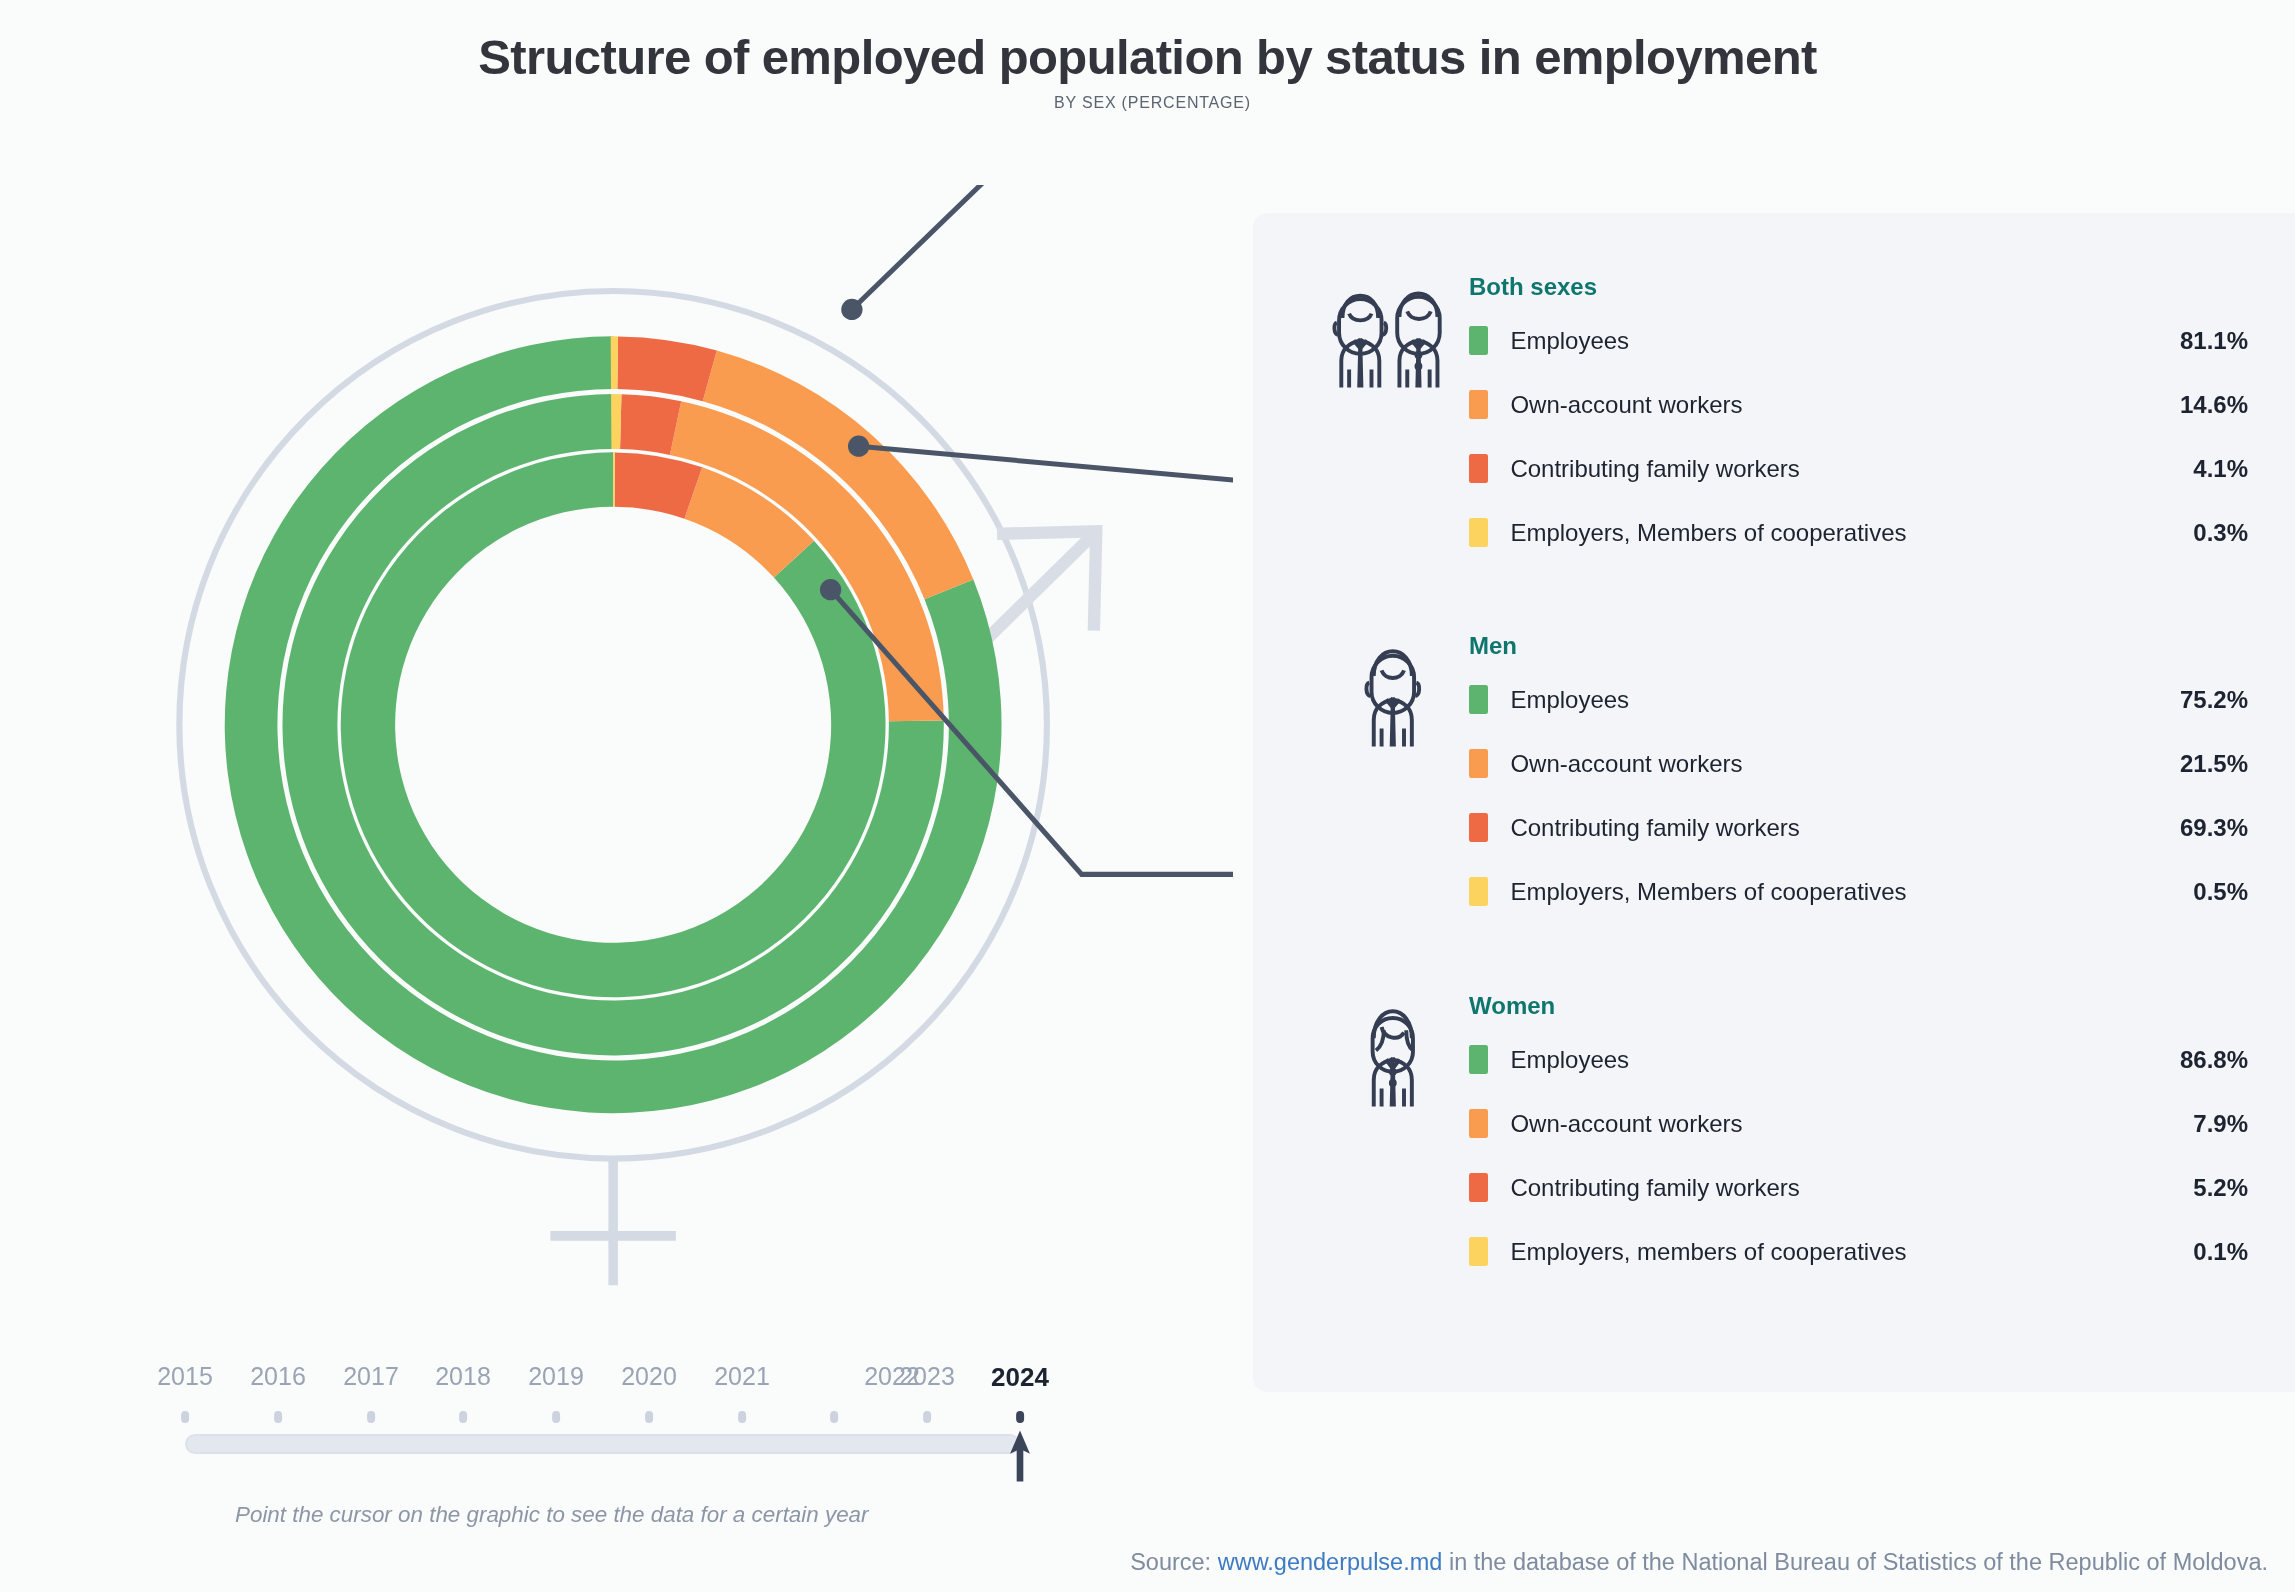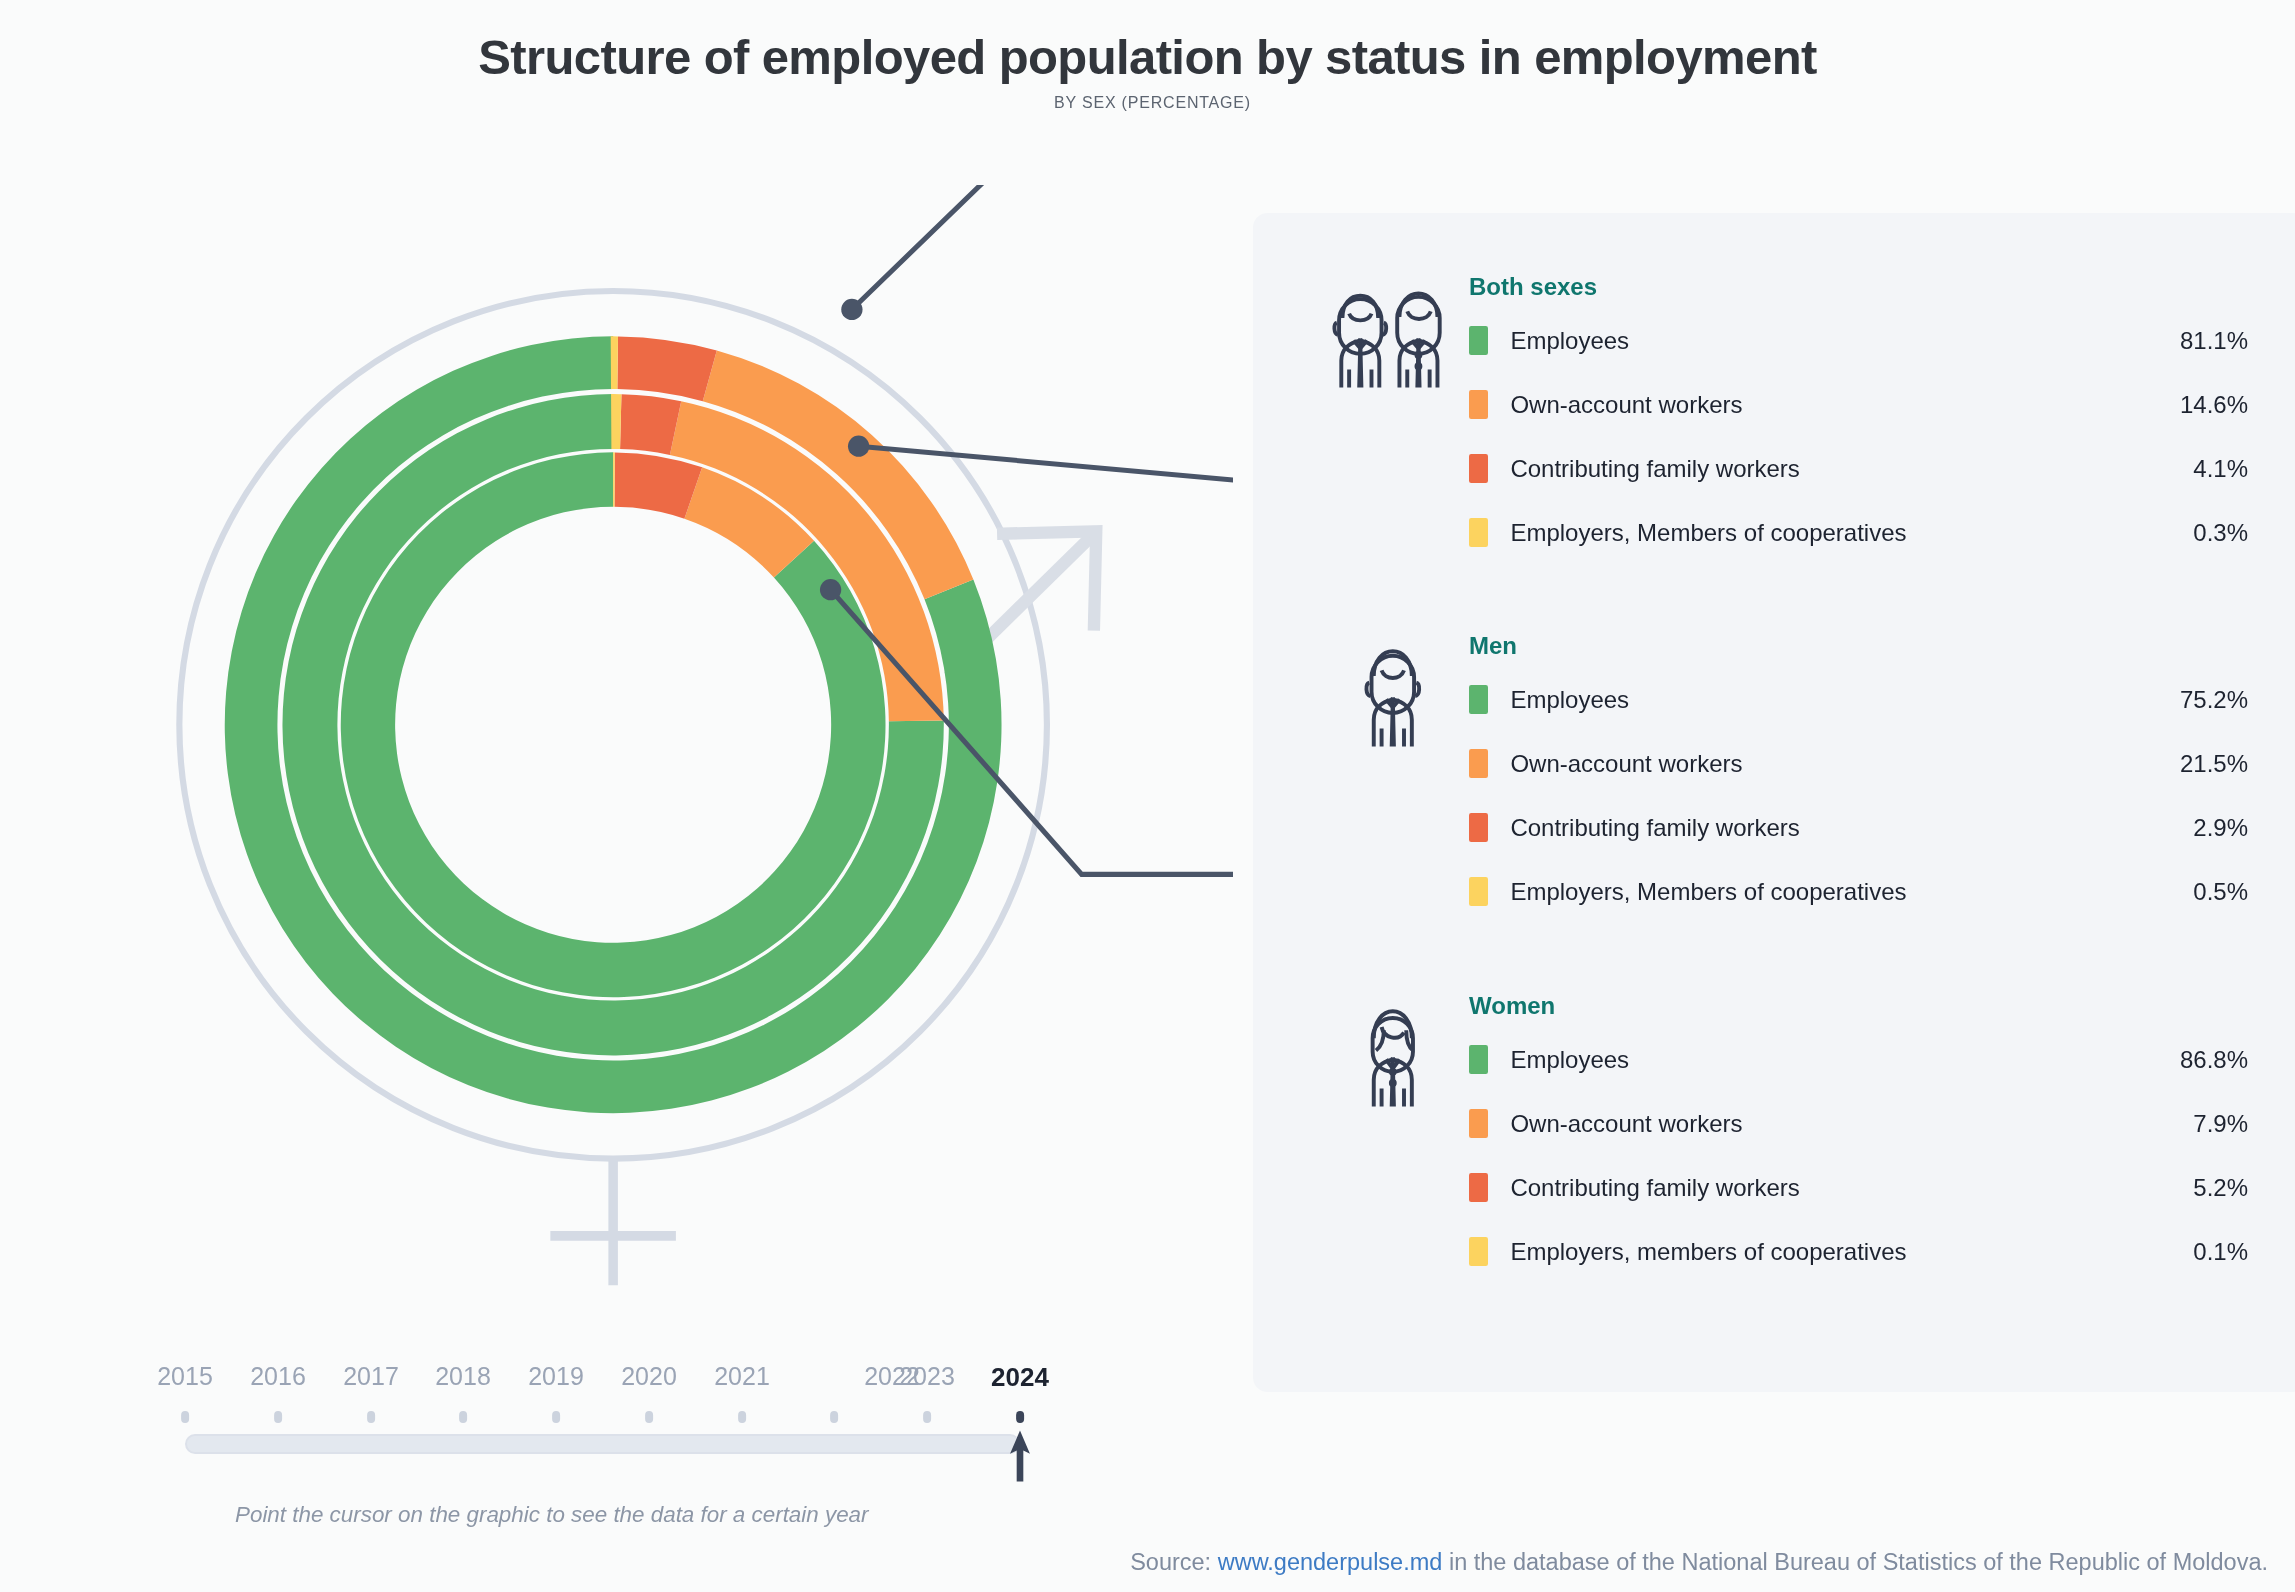--- a/index.html
+++ b/index.html
@@ -35,21 +35,21 @@
   .grp-title{
     position:absolute;left:216px;top:-6.7px;
     font-size:24px;font-weight:bold;color:#0f766e;
   }
   .legend-row{
     position:absolute;left:216px;width:779px;height:29px;
     display:flex;align-items:center;text-align:center;
   }
   .swatch{width:19px;height:29px;border-radius:2.2px;flex:0 0 auto;}
   .lbl{font-size:24px;color:#1d2330;margin-left:22.4px;white-space:nowrap;}
-  .val{font-size:24px;font-weight:normal;color:#1d2330;margin-left:auto;white-space:nowrap;}
+  .val{font-size:24px;font-weight:bold;color:#1d2330;margin-left:auto;white-space:nowrap;}
 
   
   #timeline{left:185px;top:1362px;width:874px;height:112px;}
   .year{
     position:absolute;top:0;font-size:25px;color:#9aa4b5;
     transform:translateX(-50%);white-space:nowrap;
   }
   .year.active{color:#1d2330;font-weight:bold;font-size:26px;}
   .tick{
     position:absolute;top:49px;width:7.8px;height:12.3px;border-radius:3.9px;
@@ -184,21 +184,21 @@
       <span class="val">75.2%</span>
     </div>
     <div class="legend-row" style="top:110px;">
       <span class="swatch" style="background:#fa9c4f"></span>
       <span class="lbl">Own-account workers</span>
       <span class="val">21.5%</span>
     </div>
     <div class="legend-row" style="top:174px;">
       <span class="swatch" style="background:#ed6a45"></span>
       <span class="lbl">Contributing family workers</span>
-      <span class="val">2.9%</span>
+      <span class="val">69.3%</span>
     </div>
     <div class="legend-row" style="top:238px;">
       <span class="swatch" style="background:#fcd35f"></span>
       <span class="lbl">Employers, Members of cooperatives</span>
       <span class="val">0.5%</span>
     </div>
   </div>
 
   <div class="legend-group" style="top:786px;">
     <div class="grp-icon" style="left:106px;">

